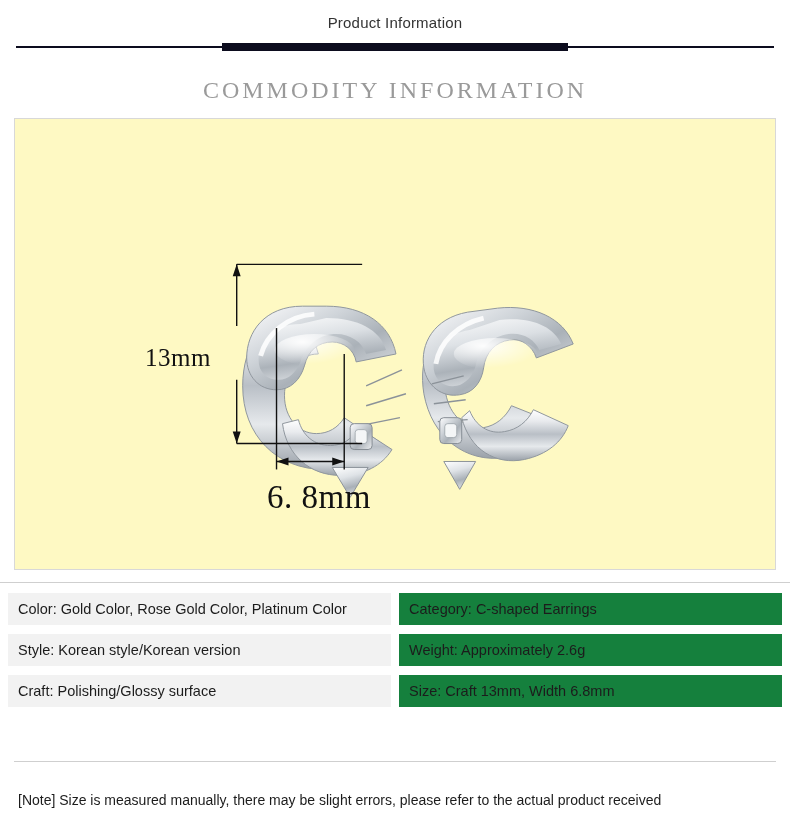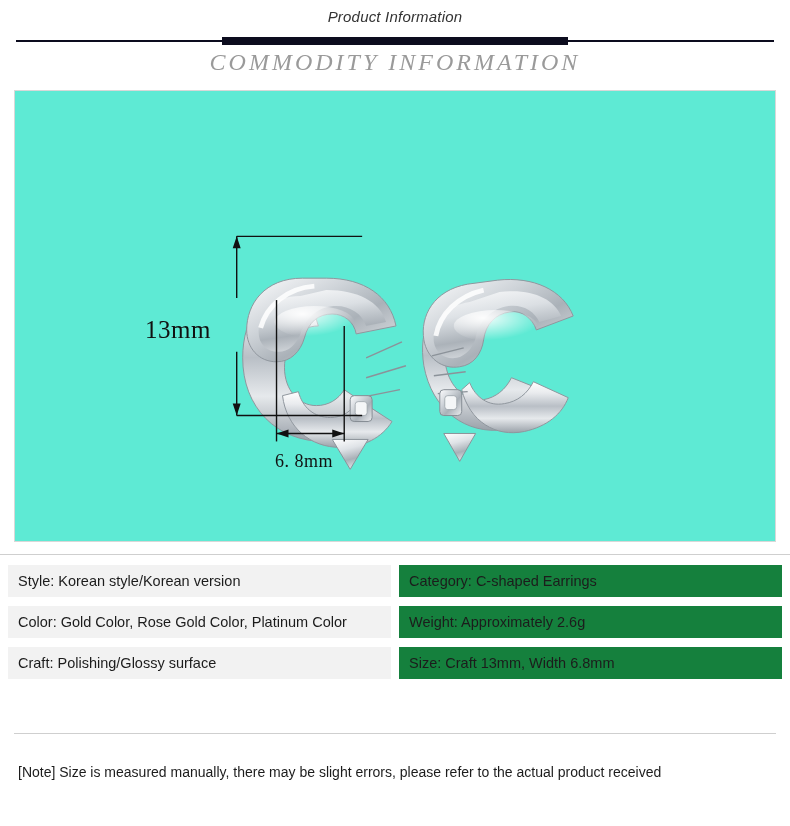--- a/index.html
+++ b/index.html
@@ -12,23 +12,22 @@
     height: 826px;
     font-family: "Liberation Sans", sans-serif;
     color: #222222;
     overflow: hidden;
     position: relative;
   }
 
   
   .header {
     width: 100%;
-    padding-top: 8px;
+    padding-top: 14px;
     text-align: center;
-    font-style: italic;
   }
   .header-title {
     font-size: 15px;
     color: #333333;
     letter-spacing: 0.2px;
   }
   .rule-wrap {
     position: relative;
     margin-top: 12px;
     height: 8px;
@@ -44,36 +43,36 @@
   }
   .rule-thick {
     position: absolute;
     left: 222px;
     width: 346px;
     top: 0px;
     height: 8px;
     background: #0c0c1e;
   }
   .commodity-title {
-    margin-top: 4px;
+    margin-top: 26px;
     text-align: center;
     font-family: "Liberation Serif", serif;
     font-size: 24px;
     letter-spacing: 3px;
     color: #9a9a9a;
     font-weight: normal;
   }
 
   
   .image-panel {
     position: relative;
     margin: 14px 14px 0 14px;
     height: 452px;
     border: 1px solid #d8d8d8;
-    background: #5eead4;
+    background: #fef9c3;
     box-sizing: border-box;
   }
 
   .diagram {
     position: absolute;
     left: 0;
     top: 0;
     width: 100%;
     height: 100%;
   }
@@ -82,24 +81,24 @@
     position: absolute;
     left: 130px;
     top: 225px;
     font-family: "Liberation Serif", serif;
     font-size: 25px;
     color: #111111;
     letter-spacing: 0.5px;
   }
   .dim-label-h {
     position: absolute;
-    left: 260px;
+    left: 252px;
     top: 360px;
     font-family: "Liberation Serif", serif;
-    font-size: 18px;
+    font-size: 33px;
     color: #111111;
     letter-spacing: 0.5px;
   }
 
   
   .spec-divider {
     margin: 12px 0 0 0;
     height: 1px;
     background: #cfcfcf;
   }
@@ -275,22 +274,22 @@
   </svg>
 
   <div class="dim-label-v">13mm</div>
   <div class="dim-label-h">6. 8mm</div>
 </div>
 
 <div class="spec-divider"></div>
 
 <div class="spec-table">
   <div class="spec-col left">
+    <div class="spec-row shaded">Color: Gold Color, Rose Gold Color, Platinum Color</div>
     <div class="spec-row shaded">Style: Korean style/Korean version</div>
-    <div class="spec-row shaded">Color: Gold Color, Rose Gold Color, Platinum Color</div>
     <div class="spec-row shaded">Craft: Polishing/Glossy surface</div>
   </div>
   <div class="spec-col right">
     <div class="spec-row plain">Category: C-shaped Earrings</div>
     <div class="spec-row plain">Weight: Approximately 2.6g</div>
     <div class="spec-row plain">Size: Craft 13mm, Width 6.8mm</div>
     <div class="spec-row empty"></div>
   </div>
 </div>
 

